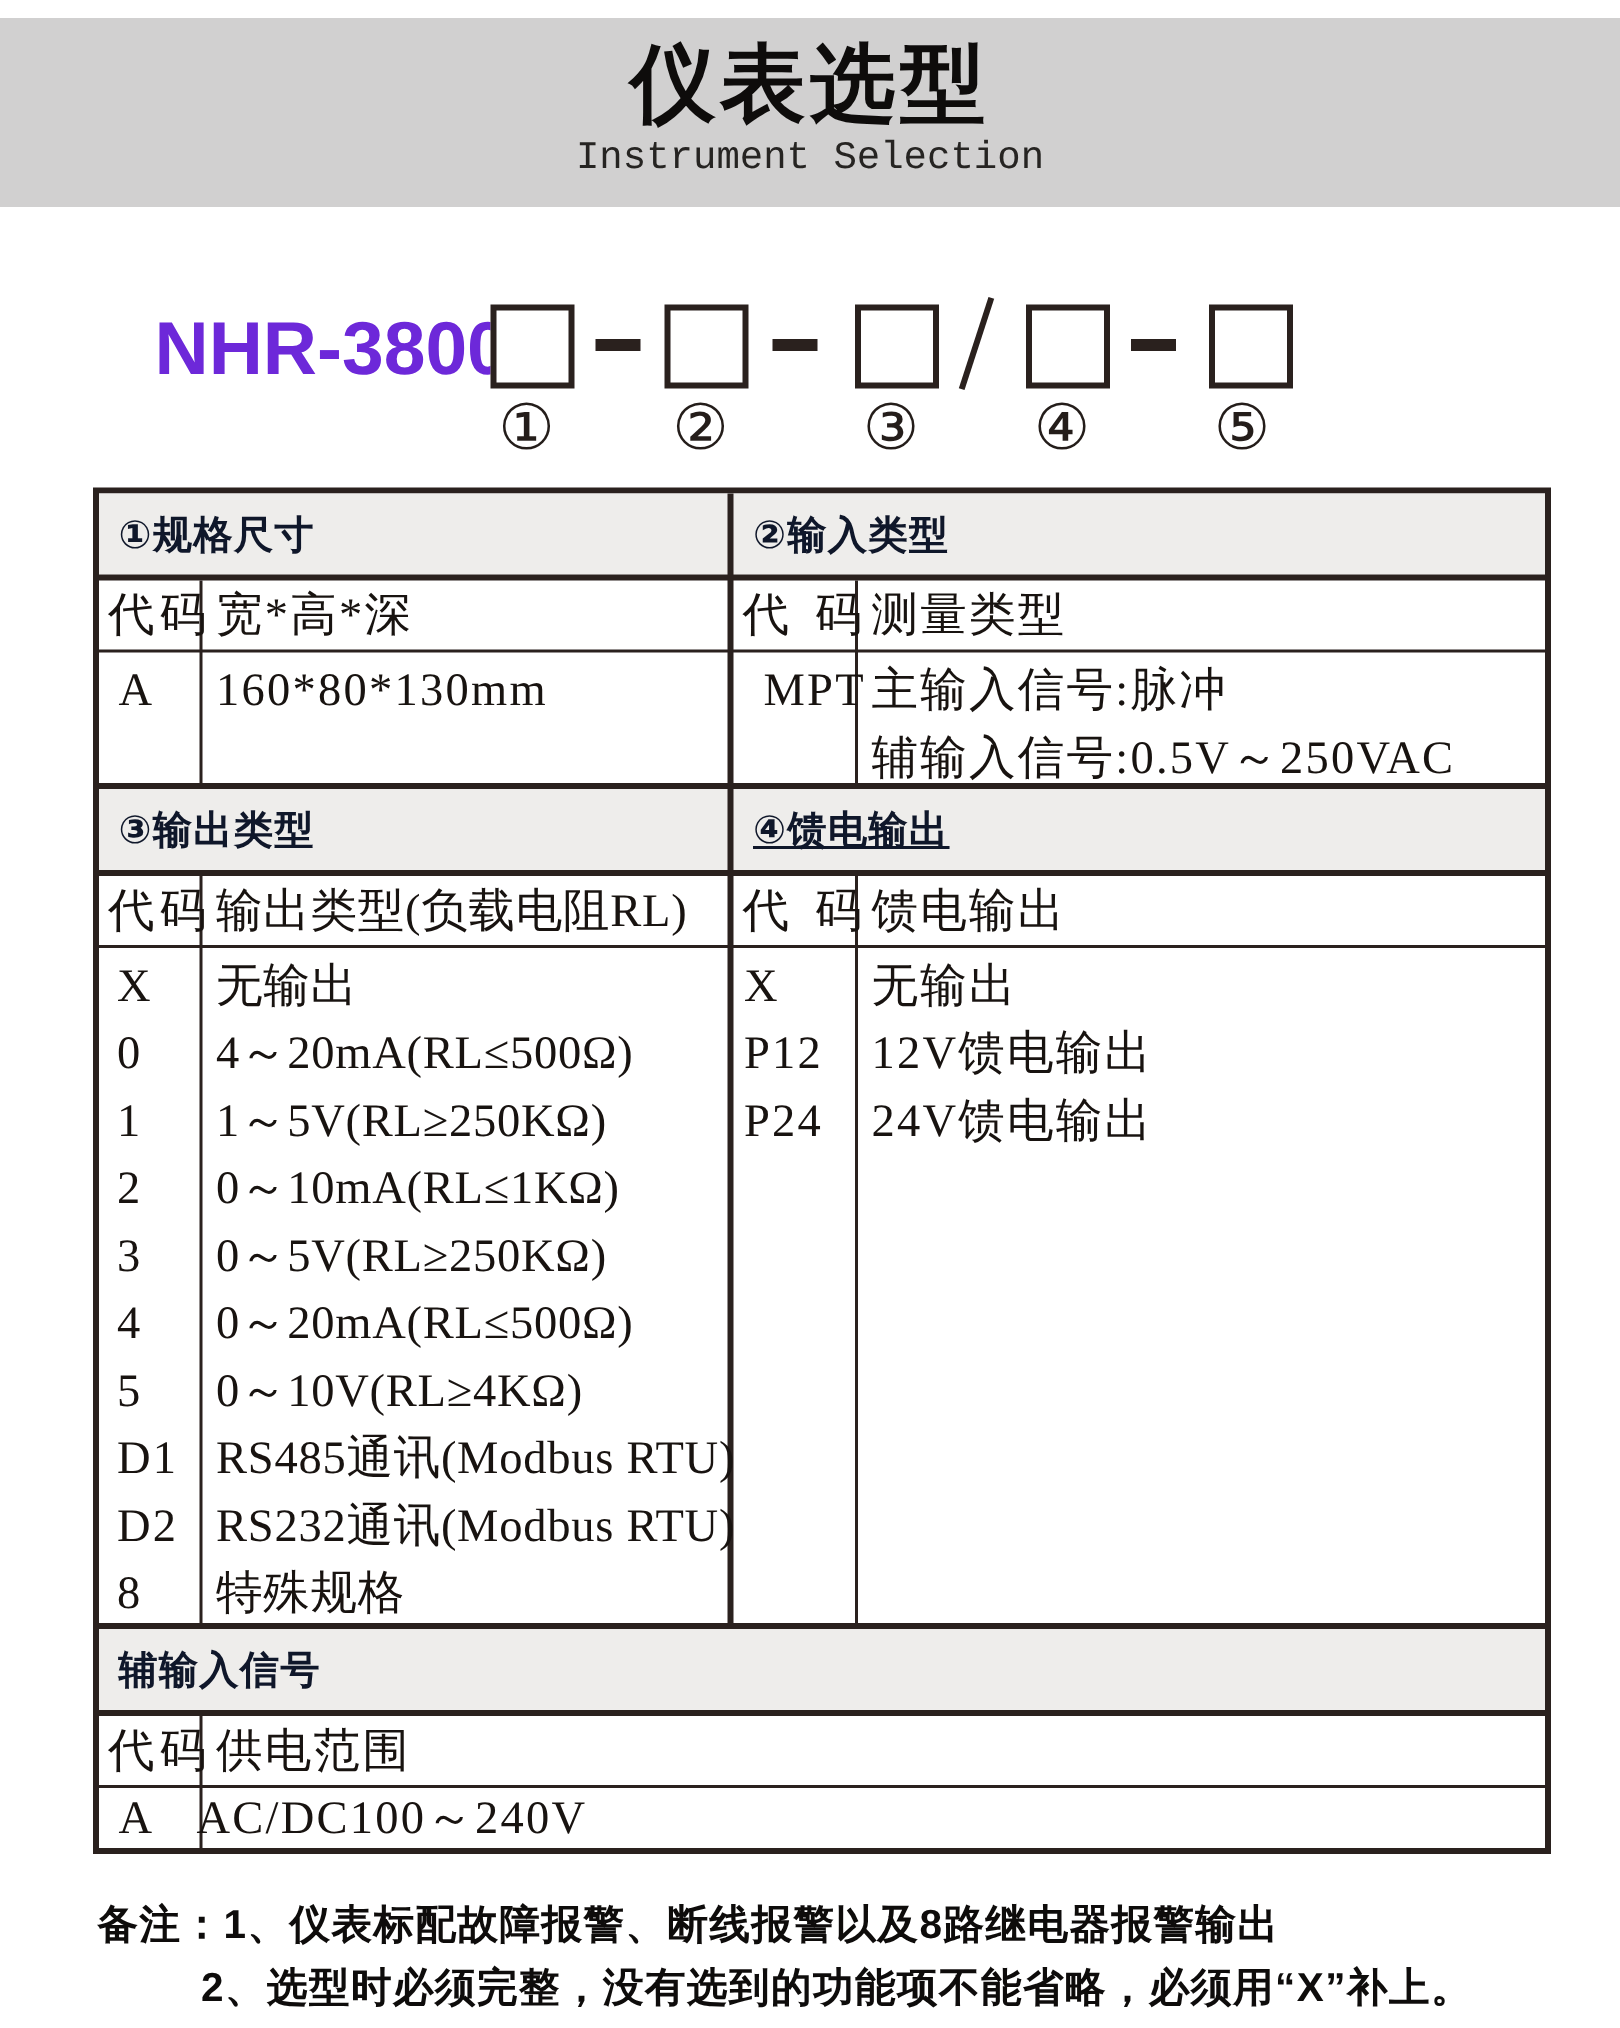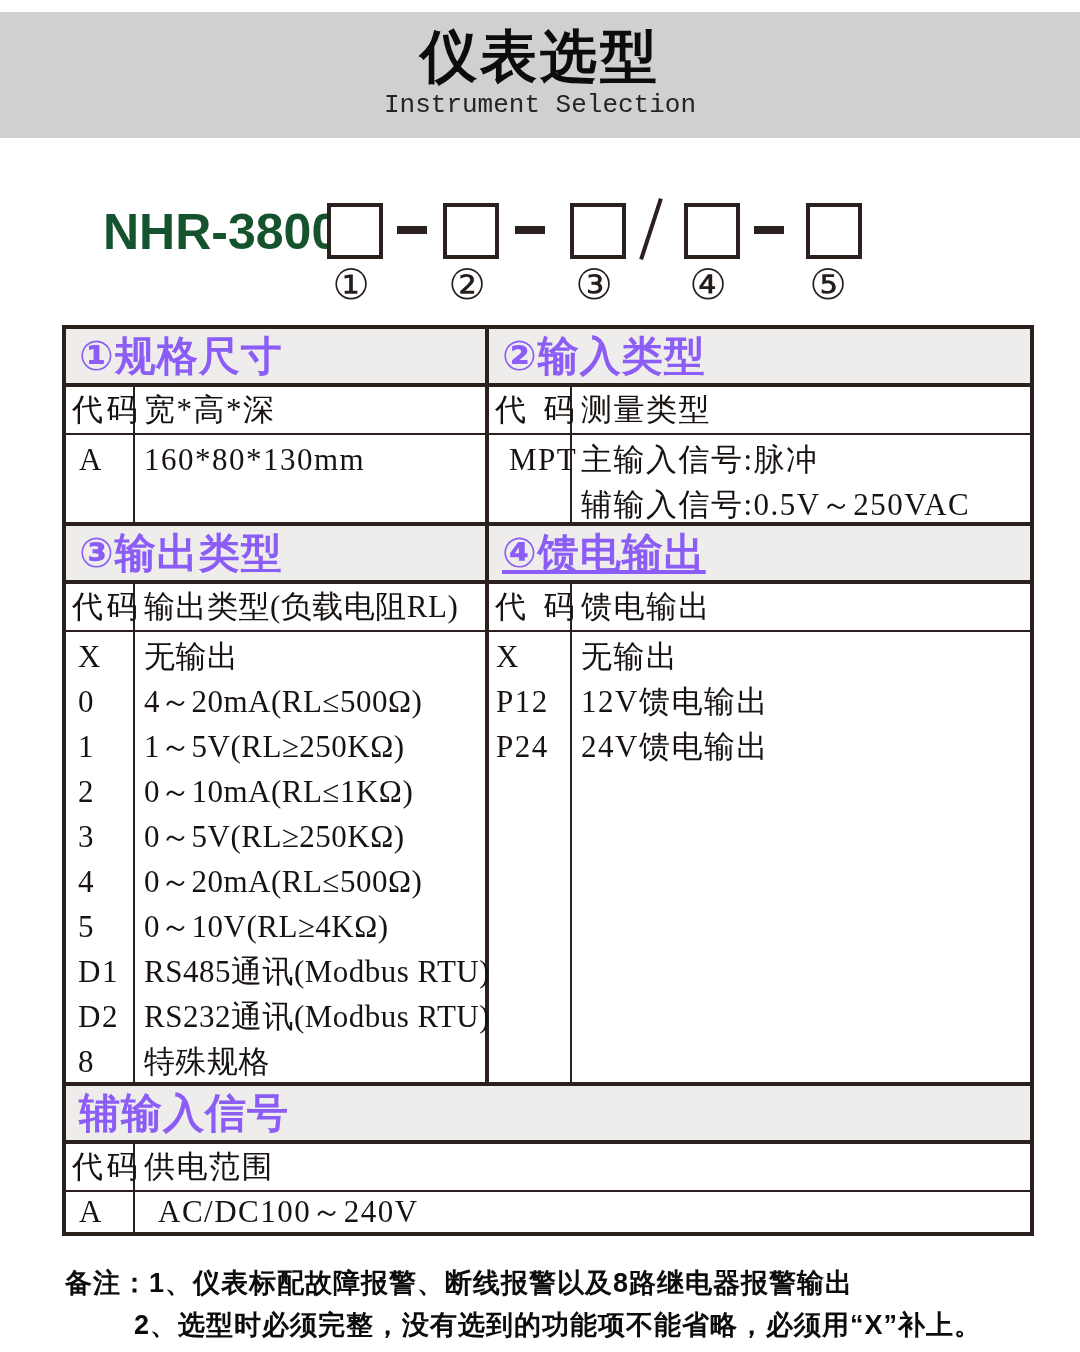--- a/index.html
+++ b/index.html
@@ -9,34 +9,34 @@
 
   
   .banner{left:0;top:12px;width:1080px;height:126px;background:#d1d0d0;text-align:center;}
   .banner-title{font-family:"Liberation Sans","DejaVu Sans",sans-serif;font-weight:700;
                 font-size:57px;line-height:1;padding-top:16px;letter-spacing:3px;color:#0e0c0b;}
   .banner-sub{font-family:Liberation Mono, monospace;font-size:26px;
               line-height:1;margin-top:7px;color:#262422;}
 
   
   .model-prefix{left:103px;top:207px;font-family:"Liberation Sans","DejaVu Sans",sans-serif;
-                font-size:50px;font-weight:600;line-height:1;color:#14532d;}
+                font-size:50px;font-weight:600;line-height:1;color:#6d28d9;}
   .mbox{width:48px;height:48px;border:4px solid #2a211e;top:203px;background:#fff;}
   .mdash{width:30px;height:8px;background:#2a211e;top:226px;}
   .mslash{width:4px;height:64px;background:#2a211e;top:197px;transform:rotate(18deg);}
   .mnum{top:264px;width:48px;text-align:center;font-size:42px;line-height:1;
         font-family:"DejaVu Sans","Liberation Sans",sans-serif;color:#241d1a;}
 
   
   .tbl{left:62px;top:325px;width:964px;height:903px;border:4px solid #2a211e;background:#fff;}
   .gray{background:#eeedeb;left:0;width:964px;height:54px;}
   .hline{left:0;width:964px;background:#2a211e;}
   .vline{background:#2a211e;}
   .sec-title{font-family:"Liberation Sans","DejaVu Sans",sans-serif;font-weight:700;
-             font-size:41px;line-height:54px;padding-left:13px;letter-spacing:1px;color:#8b5cf6;}
+             font-size:26px;line-height:54px;padding-left:13px;letter-spacing:1px;color:#0f172a;}
   .cell{font-size:31px;letter-spacing:1.5px;line-height:46px;white-space:nowrap;overflow:hidden;}
   .jst{text-align:justify;text-align-last:justify;padding:0 6px;}
   .pl9{padding-left:9px;}
   .pl13{padding-left:13px;}
   .lines{line-height:45px;padding-top:2px;}
   .ln{height:45px;}
 
   
   .notes{left:65px;top:1262px;font-family:"Liberation Sans","DejaVu Sans",sans-serif;
          font-size:27px;font-weight:700;line-height:42px;letter-spacing:1px;color:#0e0c0b;}
@@ -153,21 +153,21 @@
     <div class="abs cell pl9 lines" style="left:506px;top:303px;width:458px;height:450px;">
       <div class="ln">无输出</div>
       <div class="ln">12V馈电输出</div>
       <div class="ln">24V馈电输出</div>
     </div>
 
     <div class="abs cell jst" style="left:0;top:815px;width:67px;">代码</div>
     <div class="abs cell pl9" style="left:69px;top:815px;width:895px;">供电范围</div>
 
     <div class="abs cell pl13" style="left:0;top:863px;width:67px;line-height:40px;">A</div>
-    <div class="abs cell pl9" style="left:83px;top:863px;width:895px;line-height:40px;">AC/DC100～240V</div>
+    <div class="abs cell pl9" style="left:56px;top:863px;width:895px;line-height:40px;">AC/DC100～240V</div>
   </div>
 
   <div class="abs notes">
     <div class="note-row">
       <span>备注：</span><span>1、仪表标配故障报警、断线报警以及8路继电器报警输出</span>
     </div>
     <div class="note-row note-indent">
       <span>2、选型时必须完整，没有选到的功能项不能省略，必须用“X”补上。</span>
     </div>
   </div>

